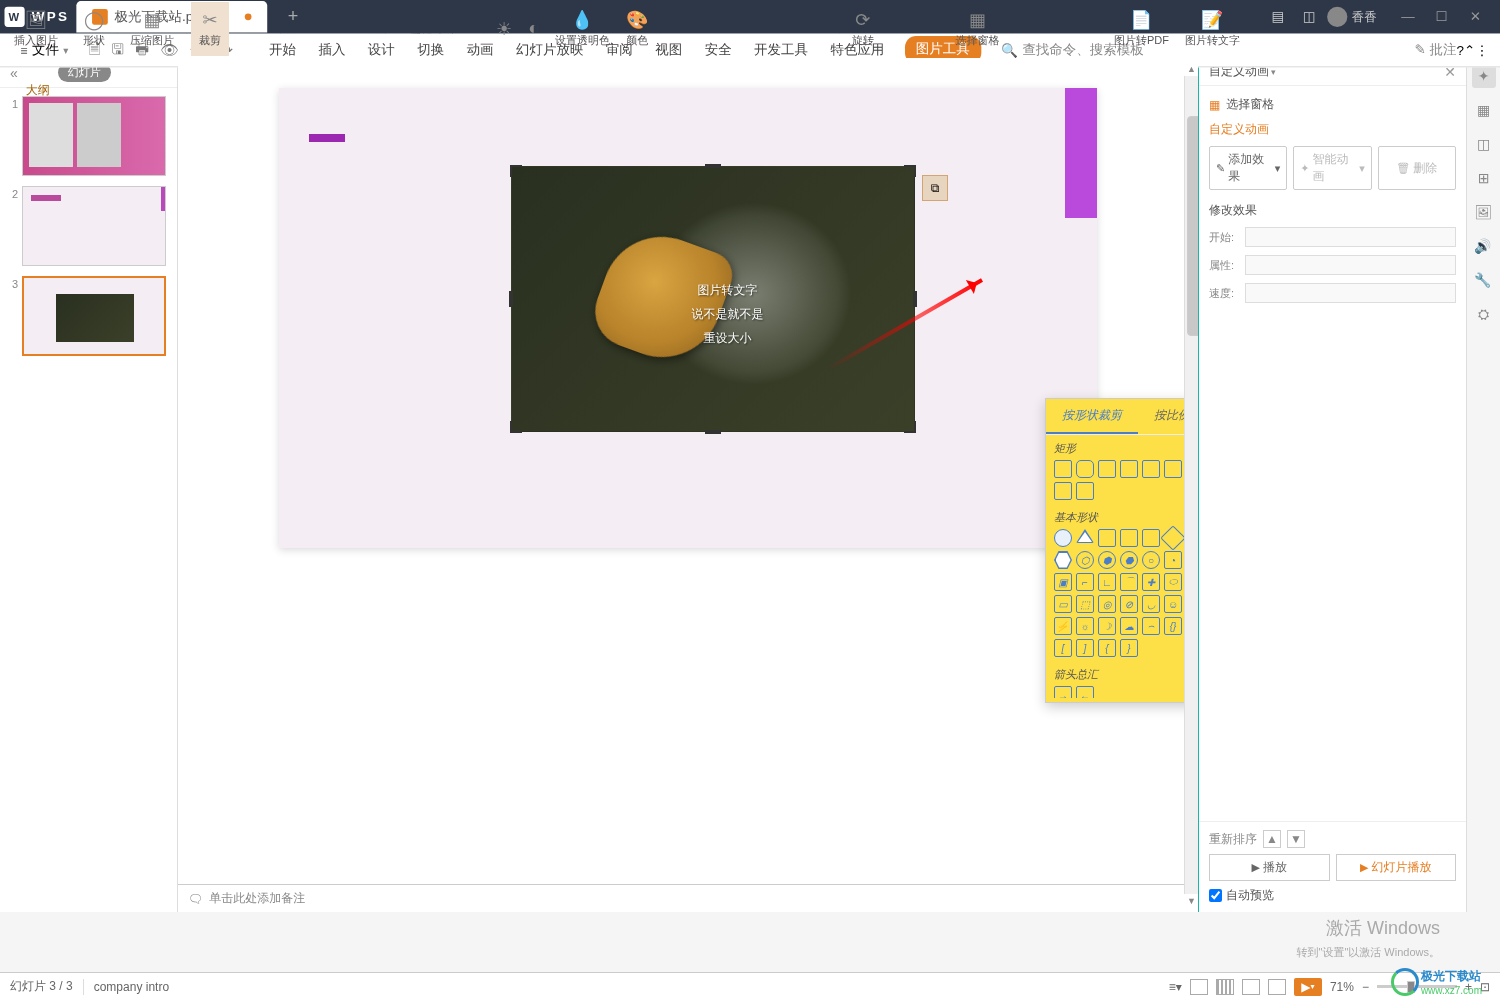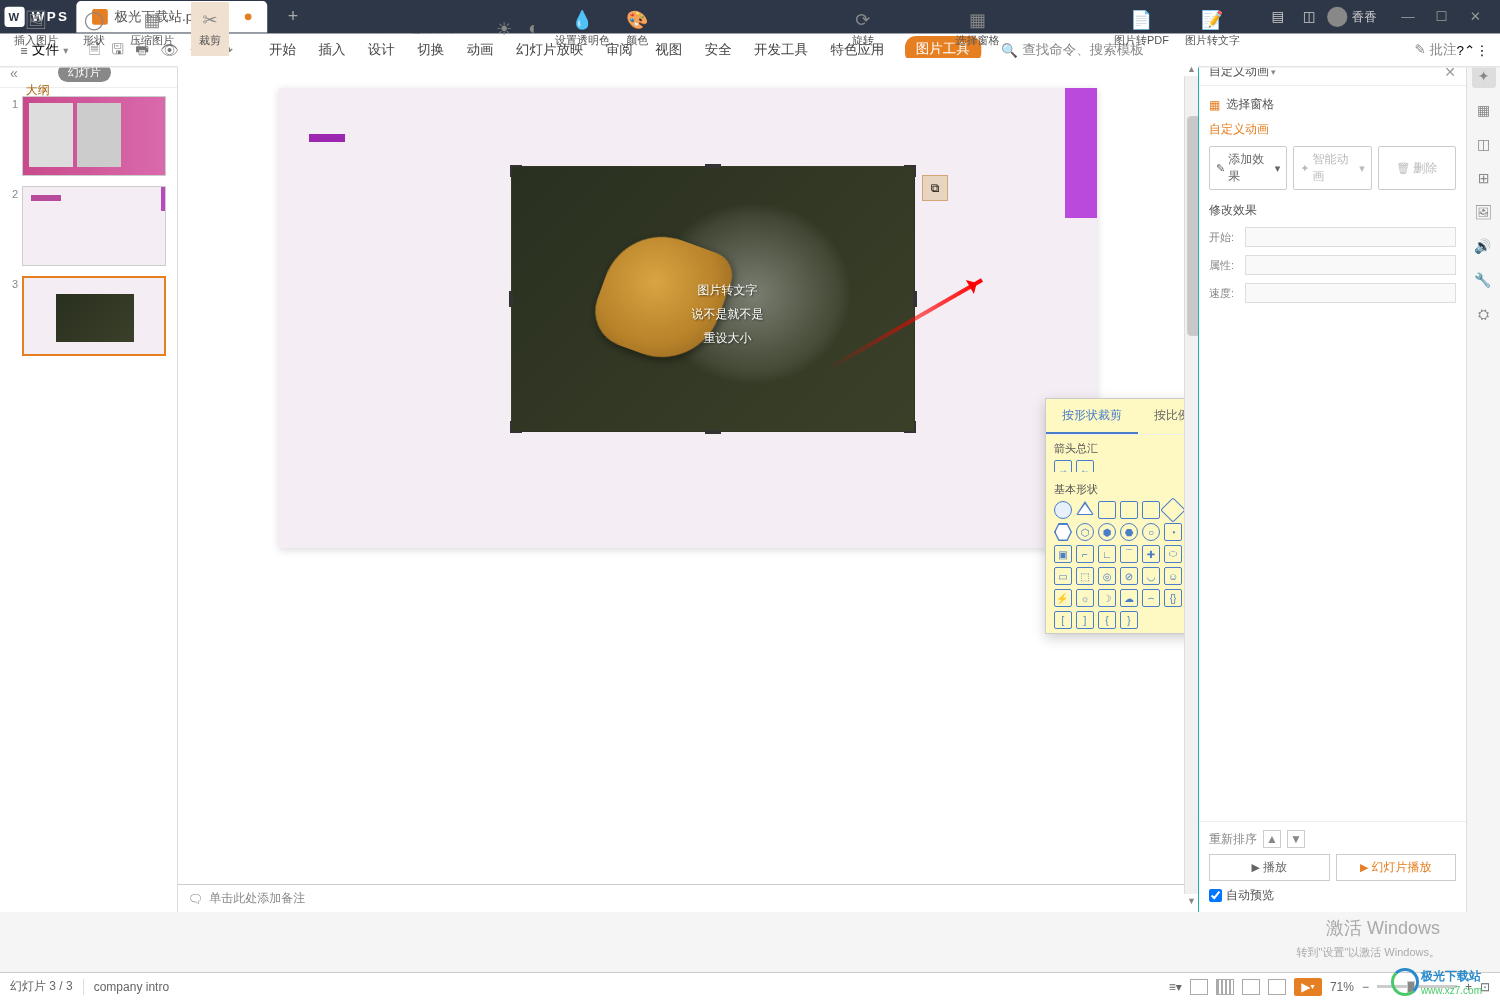--- a/index.html
+++ b/index.html
@@ -85,21 +85,21 @@
 .crop-mid{position:absolute;width:16px;height:4px;background:#333;}
 .crop-mid.t{top:-3px;left:50%;transform:translateX(-50%);}
 .crop-mid.b{bottom:-3px;left:50%;transform:translateX(-50%);}
 .crop-mid.l{left:-3px;top:50%;width:4px;height:16px;transform:translateY(-50%);}
 .crop-mid.r{right:-3px;top:50%;width:4px;height:16px;transform:translateY(-50%);}
 .crop-btn{position:absolute;right:-34px;top:8px;width:26px;height:26px;background:#e8d5c0;border:1px solid #d4a574;display:flex;align-items:center;justify-content:center;}
 .arrow-anno{position:absolute;left:624px;top:220px;width:180px;height:4px;background:linear-gradient(90deg,transparent,red);transform:rotate(-30deg);transform-origin:right center;}
 .arrow-anno::after{content:"";position:absolute;right:-2px;top:-6px;border:8px solid transparent;border-left-color:red;}
 
 
-.crop-popup{position:absolute;left:867px;top:340px;width:186px;background:#fef9c3;border:1px solid #ccc;box-shadow:0 4px 12px rgba(0,0,0,0.2);}
+.crop-popup{position:absolute;left:867px;top:340px;width:186px;background:#fde047;border:1px solid #ccc;box-shadow:0 4px 12px rgba(0,0,0,0.2);font-style:italic;}
 .crop-popup .tabs{display:flex;border-bottom:1px solid #eee;}
 .crop-popup .tabs .t{flex:1;text-align:center;padding:8px 0;font-size:12px;color:#666;cursor:pointer;}
 .crop-popup .tabs .t.act{color:#4a7ec9;border-bottom:2px solid #4a7ec9;}
 .crop-popup .sec{padding:6px 8px 4px;}
 .crop-popup .sec-title{font-size:11px;color:#555;margin-bottom:4px;}
 .shape-grid{display:flex;flex-wrap:wrap;gap:4px;}
 .shape-grid .sh{width:18px;height:18px;border:1.5px solid #4a7ec9;border-radius:2px;display:flex;align-items:center;justify-content:center;color:#4a7ec9;font-size:10px;}
 .shape-grid .sh.round{border-radius:50%;}
 .shape-grid .sh.tri{border:none;width:0;height:0;border-left:9px solid transparent;border-right:9px solid transparent;border-bottom:14px solid transparent;border-bottom-color:#4a7ec9;position:relative;}
 .shape-grid .sh.tri::after{content:"";position:absolute;left:-7px;top:3px;border-left:7px solid transparent;border-right:7px solid transparent;border-bottom:10px solid #fff;}
@@ -397,24 +397,31 @@
       </div>
     </div>
     <div class="arrow-anno"></div>
 
     <div class="crop-popup">
       <div class="tabs">
         <div class="t act">按形状裁剪</div>
         <div class="t">按比例裁剪</div>
       </div>
       <div class="sec">
-        <div class="sec-title">箭头总汇</div>
-        <div class="shape-grid" style="height:12px;overflow:hidden;">
-          <div class="sh">→</div>
-          <div class="sh">←</div>
+        <div class="sec-title">矩形</div>
+        <div class="shape-grid">
+          <div class="sh"></div>
+          <div class="sh" style="border-radius:5px;"></div>
+          <div class="sh"></div>
+          <div class="sh"></div>
+          <div class="sh"></div>
+          <div class="sh"></div>
+          <div class="sh"></div>
+          <div class="sh"></div>
+          <div class="sh"></div>
         </div>
       </div>
       <div class="sec">
         <div class="sec-title">基本形状</div>
         <div class="shape-grid">
           <div class="sh round highlight"></div>
           <div class="sh tri"></div>
           <div class="sh"></div>
           <div class="sh"></div>
           <div class="sh"></div>
@@ -447,20 +454,27 @@
           <div class="sh">☁</div>
           <div class="sh">⌢</div>
           <div class="sh">{}</div>
           <div class="sh">( )</div>
           <div class="sh">[</div>
           <div class="sh">]</div>
           <div class="sh">{</div>
           <div class="sh">}</div>
         </div>
       </div>
+      <div class="sec">
+        <div class="sec-title">箭头总汇</div>
+        <div class="shape-grid" style="height:12px;overflow:hidden;">
+          <div class="sh">→</div>
+          <div class="sh">←</div>
+        </div>
+      </div>
     </div>
     <div class="vscroll">
       <div class="arr" style="top:-14px;">▲</div>
       <div class="thumb"></div>
       <div class="arr" style="bottom:-14px;">▼</div>
     </div>
 
     <div class="notes-bar" style="position:absolute;bottom:0;left:0;right:14px;">
       <span>🗨</span>
       <span>单击此处添加备注</span>

